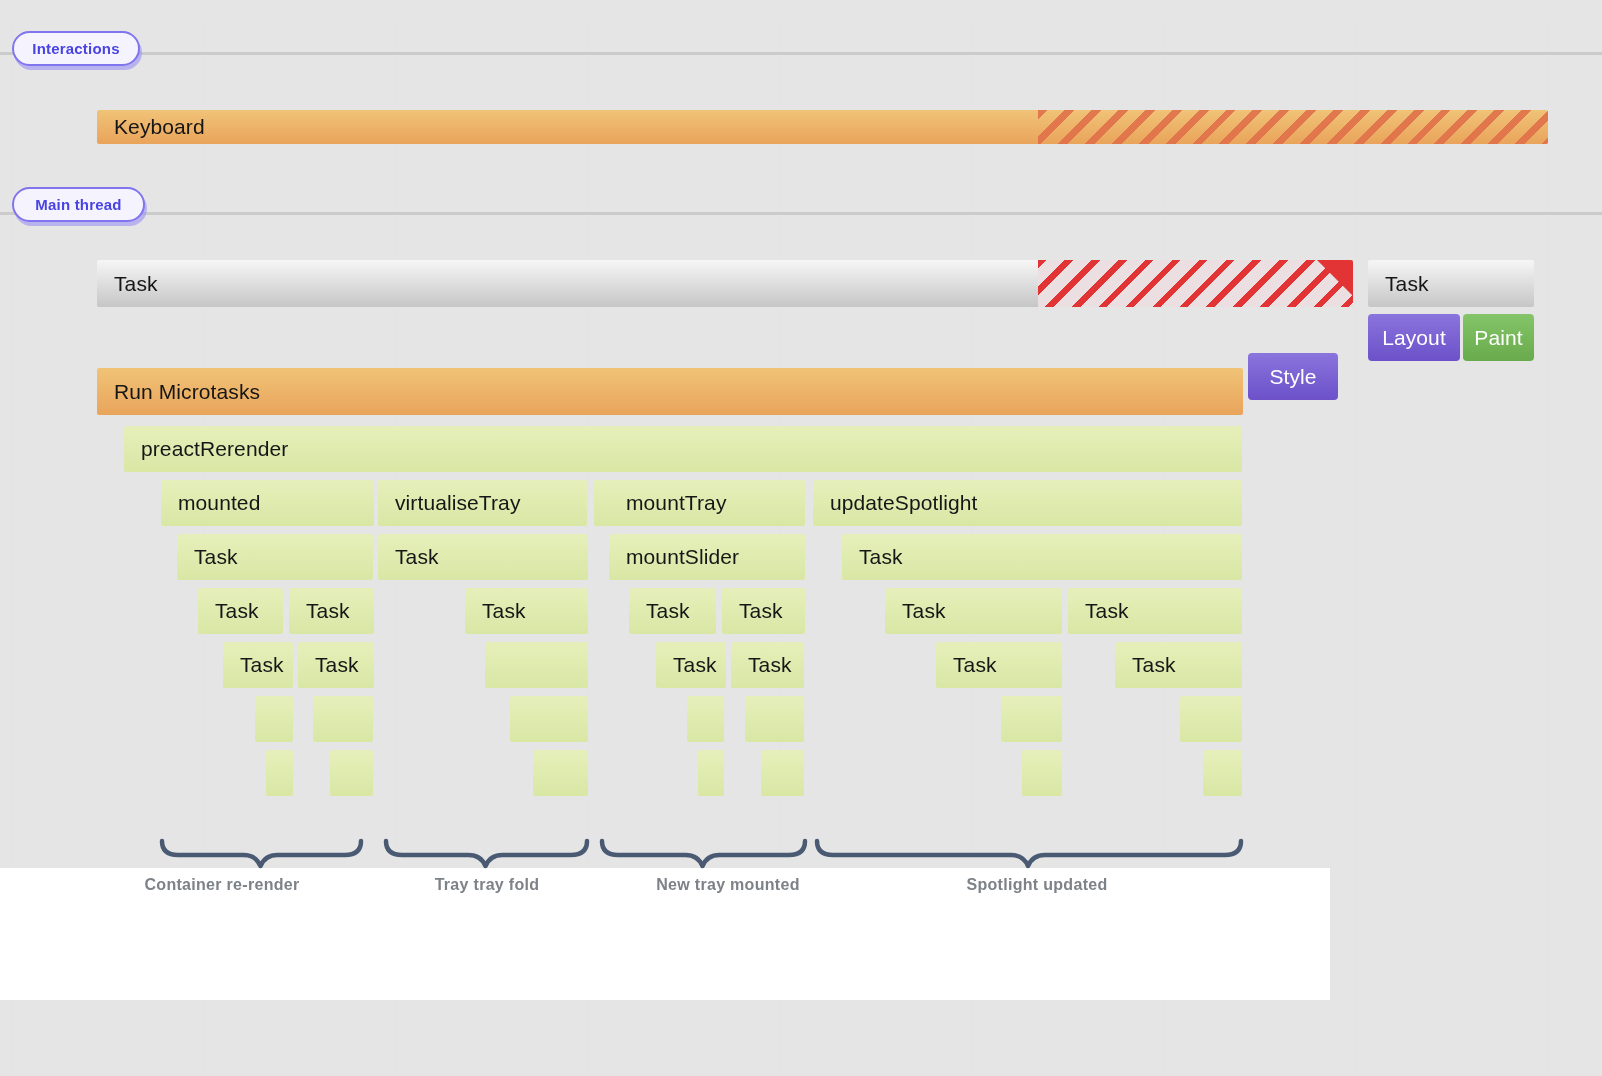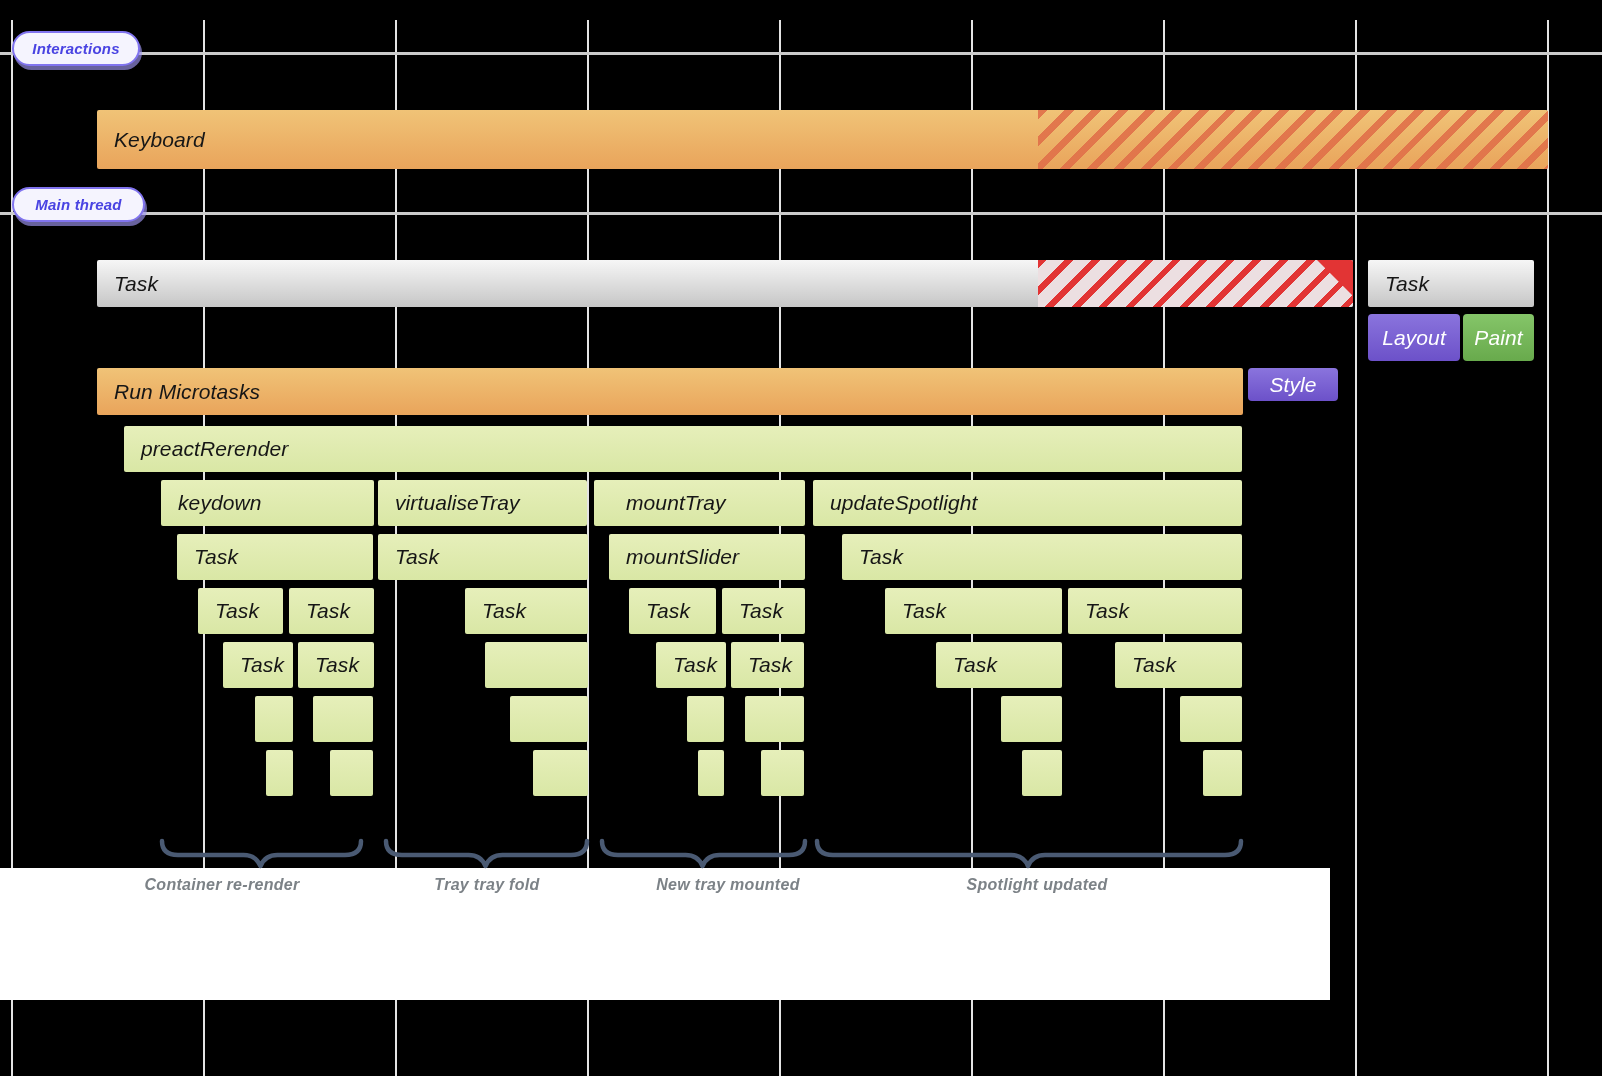--- a/index.html
+++ b/index.html
@@ -1,19 +1,18 @@
 <!DOCTYPE html>
 <html><head>
 <meta charset="utf-8">
 <style>
   html,body{margin:0;padding:0;background:#fff;}
   #stage{
-    position:relative;width:1602px;height:1076px;background:#000000;overflow:hidden;
+    position:relative;width:1602px;height:1076px;background:#e5e5e5;overflow:hidden;
     font-family:"Liberation Sans",sans-serif;
-    font-style:italic;
   }
   .vline{position:absolute;top:20px;bottom:0;width:2px;background:#e4e4e4;z-index:0;}
   .hline{position:absolute;left:0;right:0;height:3px;background:#cbcbcb;z-index:0;}
   .label-band{position:absolute;left:0;top:868px;width:1330px;height:132px;background:#ffffff;z-index:1;}
   .bar{
     position:absolute;display:flex;align-items:center;box-sizing:border-box;
     padding-left:17px;overflow:hidden;white-space:nowrap;
     font-size:21px;font-weight:500;color:#161616;z-index:2;letter-spacing:0.1px;
   }
   .bar.center{justify-content:center;padding-left:0;}
@@ -57,49 +56,49 @@
     <div class="vline" style="left: 779px;"></div>
     <div class="vline" style="left: 587px;"></div>
     <div class="vline" style="left: 395px;"></div>
     <div class="vline" style="left: 203px;"></div>
     <div class="vline" style="left: 11px;"></div>
   <div class="badge" style="left:12px;top:31px;width:128px;">Interactions</div>
   <div class="badge" style="left:12px;top:187px;width:133px;">Main thread</div>
 <div class="hline" style="top: 52px;"></div>
     <div class="hline" style="top: 212px;"></div>
     <div class="label-band"></div>
-    <div class="bar orange" style="left: 97px; top: 110px; width: 1451px; height: 59px;">
+    <div class="bar orange" style="left: 97px; top: 110px; width: 1451px; height: 34px;">
       <span>Keyboard</span>
       <div class="hatch-orange" style="left: 941px;"></div>
     </div>
     <div class="bar gray" style="left: 97px; top: 260px; width: 1256px; height: 47px;">
       <span>Task</span>
       <div class="hatch-red" style="left: 941px;"></div>
       <div class="tri"></div>
     </div>
     <div class="bar gray" style="left: 1368px; top: 260px; width: 166px; height: 47px;">
       <span>Task</span>
     </div>
     <div class="bar purple center" style="left: 1368px; top: 314px; width: 92px; height: 47px;">
       <span>Layout</span>
     </div>
     <div class="bar paint center" style="left: 1463px; top: 314px; width: 71px; height: 47px;">
       <span>Paint</span>
     </div>
     <div class="bar orange" style="left: 97px; top: 368px; width: 1146px; height: 47px;">
       <span>Run Microtasks</span>
     </div>
-    <div class="bar purple center" style="left: 1248px; top: 368px; width: 90px; height: 33px;">
+    <div class="bar purple center" style="left: 1248px; top: 353px; width: 90px; height: 47px;">
       <span>Style</span>
     </div>
     <div class="bar green" style="left: 124px; top: 426px; width: 1118px; height: 46px;">
       <span>preactRerender</span>
     </div>
     <div class="bar green" style="left: 161px; top: 480px; width: 213px; height: 46px;">
-      <span>keydown</span>
+      <span>mounted</span>
     </div>
     <div class="bar green" style="left: 378px; top: 480px; width: 209px; height: 46px; text-align: center;">
       <span>virtualiseTray</span>
     </div>
     <div class="bar green" style="left: 594px; top: 480px; width: 211px; height: 46px; padding-left: 32px;">
       <span>mountTray</span>
     </div>
     <div class="bar green" style="left: 813px; top: 480px; width: 429px; height: 46px;">
       <span>updateSpotlight</span>
     </div>

